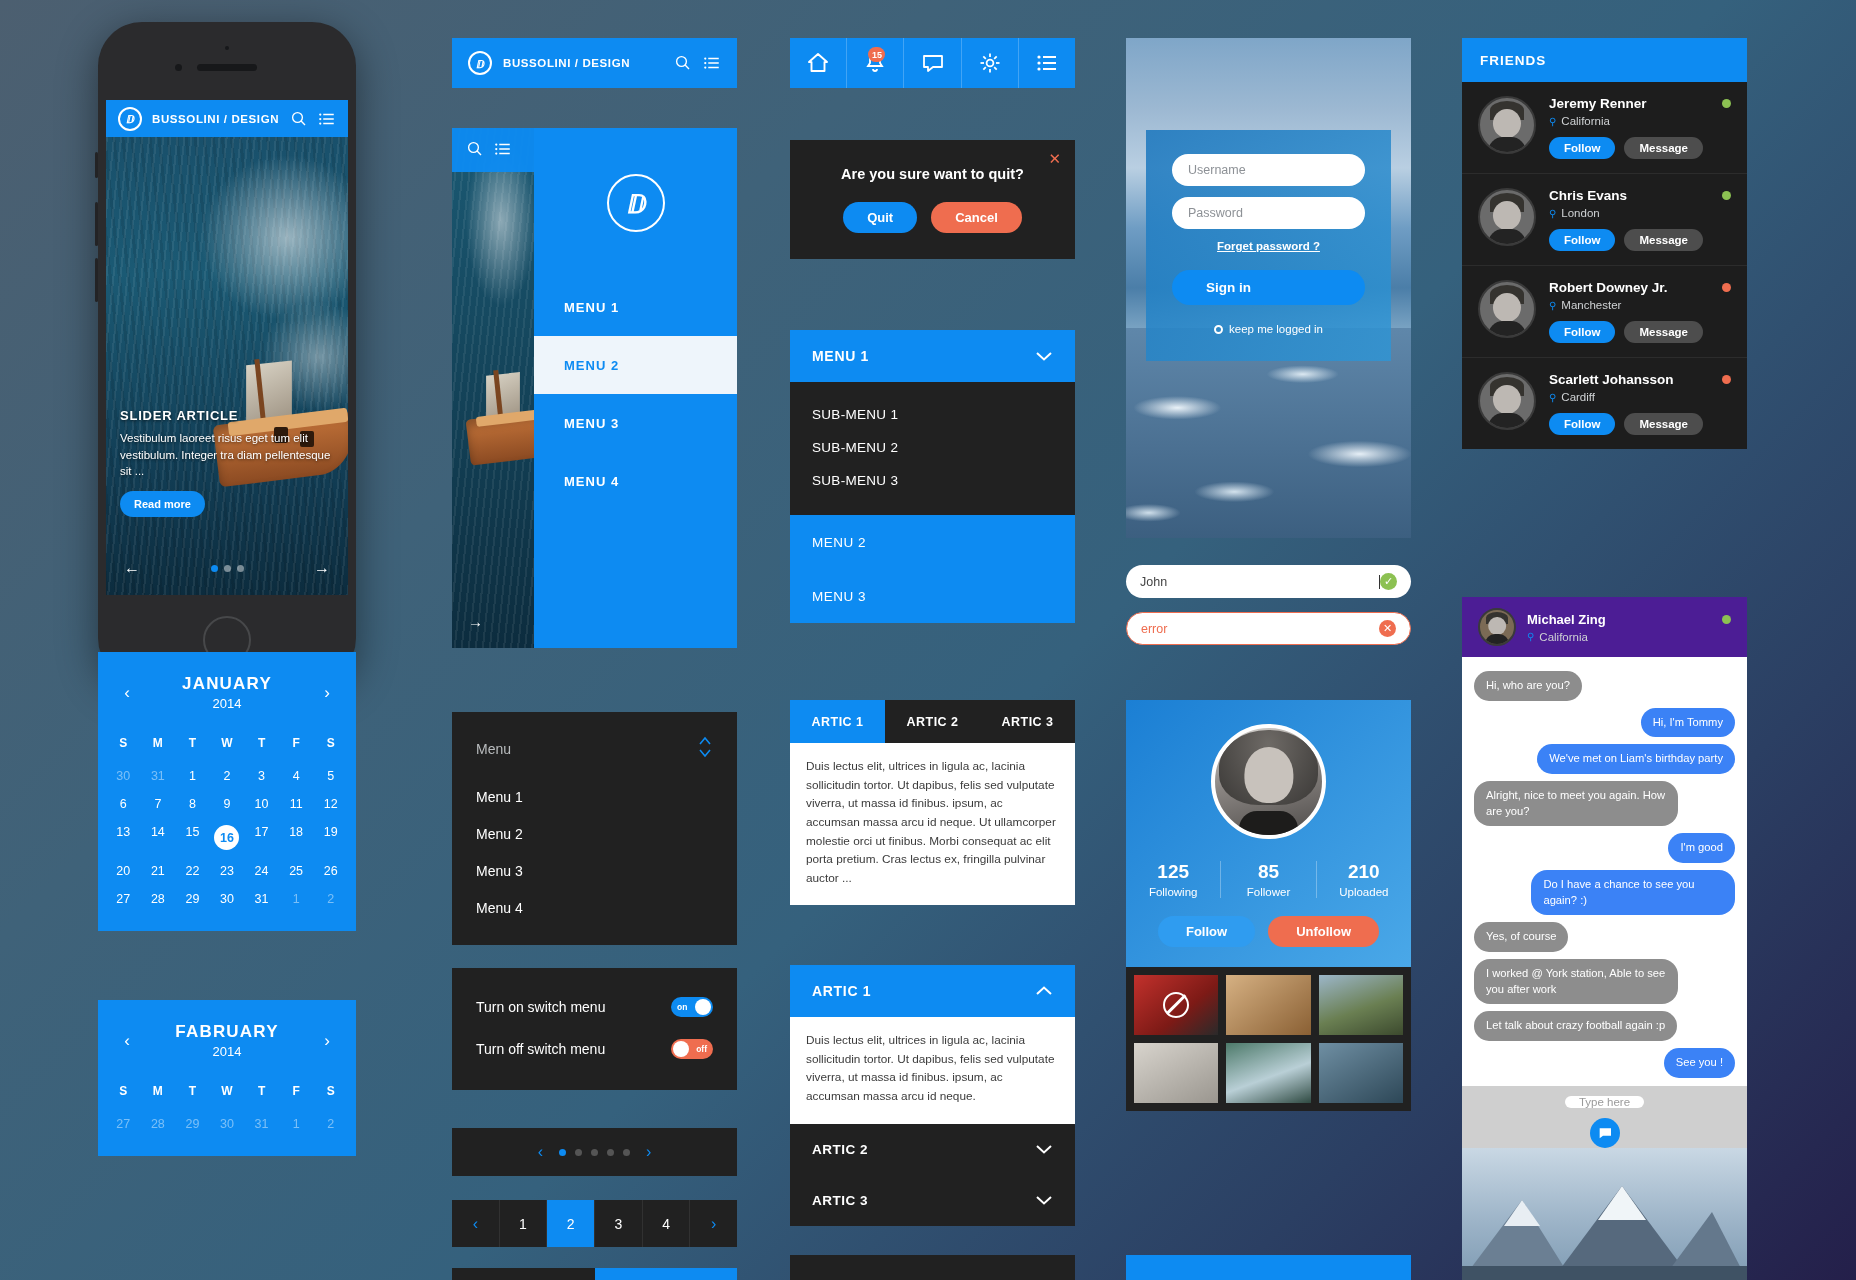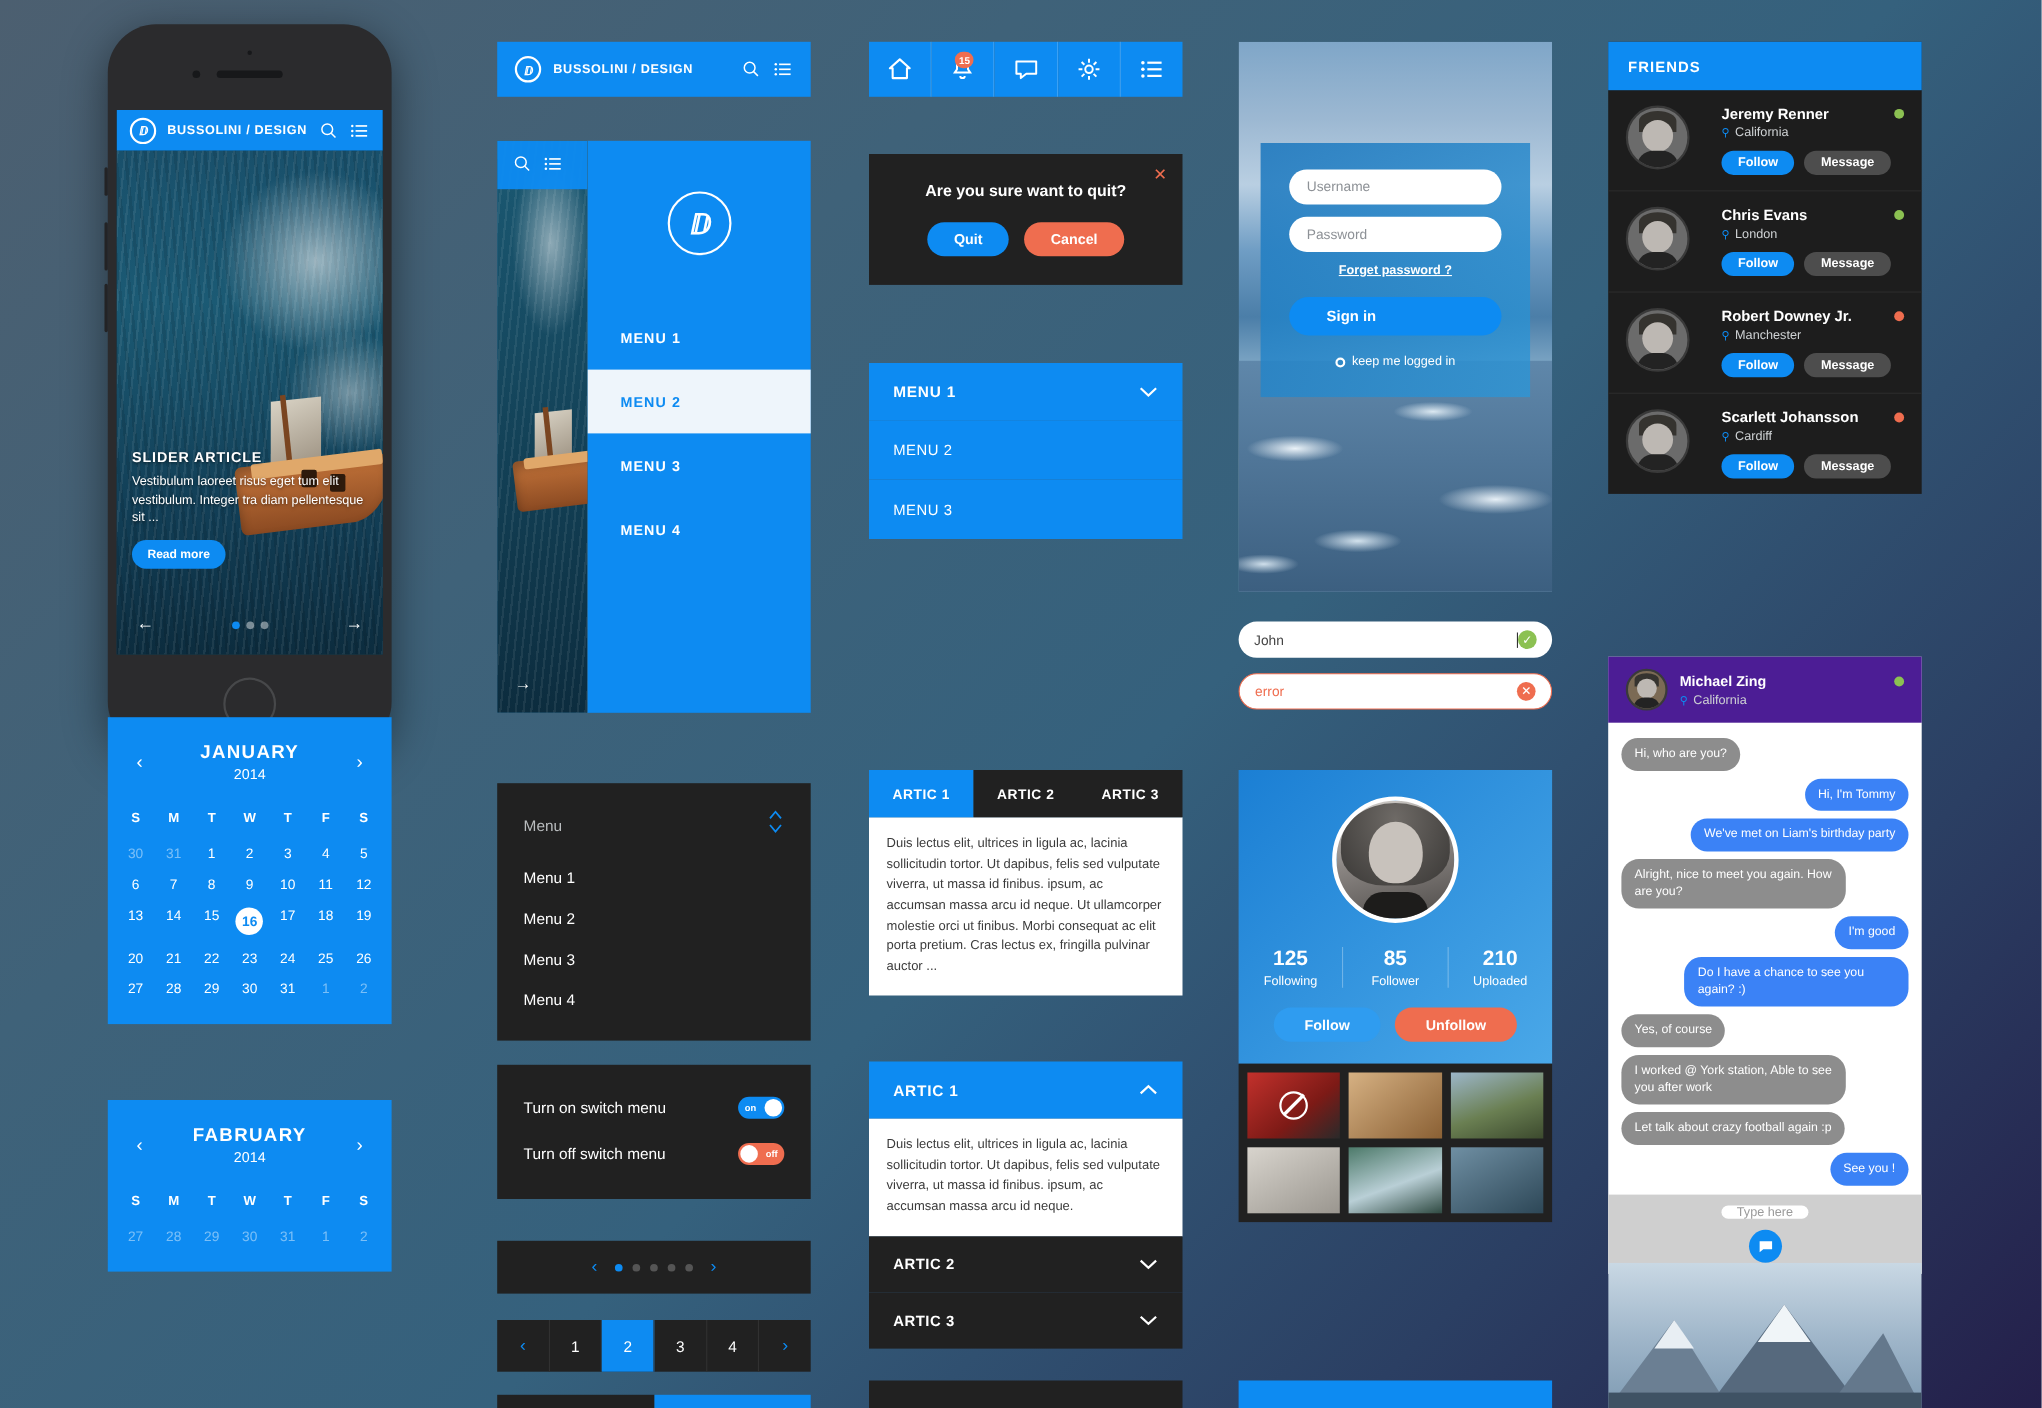--- a/index.html
+++ b/index.html
@@ -262,21 +262,21 @@
   .fr-row { display: flex; gap: 13px; padding: 14px 16px; border-bottom: 1px solid #2c2c2c; }
   .fr-row:last-child { border-bottom: none; }
   .fr-av { width: 58px; height: 58px; border-radius: 50%; flex: none; overflow: hidden;
     position: relative; background: #6b6b6b; border: 2px solid #3a3a3a; }
   .fr-av-face { position: absolute; left: 50%; top: 20%; transform: translateX(-50%);
     width: 52%; height: 54%; border-radius: 50%; background: #bdb8b3; }
   .fr-av-hair { position: absolute; left: 18%; top: 6%; width: 64%; height: 34%;
     border-radius: 50% 50% 0 0; background: #35332f; }
   .fr-av-body { position: absolute; left: 14%; bottom: 0; width: 72%; height: 28%;
     background: #232323; border-radius: 16px 16px 0 0; }
-  .fr-info { flex: 1; min-width: 0; margin-left: 16px; }
+  .fr-info { flex: 1; min-width: 0; }
   .fr-name-row { display: flex; align-items: center; justify-content: space-between; }
   .fr-name { color: #fff; font-size: 13.5px; font-weight: bold; }
   .status-dot { width: 9px; height: 9px; border-radius: 50%; flex: none; }
   .fr-loc { display: flex; align-items: center; gap: 5px; margin-top: 4px; }
   .pin { color: #0d8bf2; font-size: 10px; }
   .fr-loc-t { color: #cfd2d4; font-size: 11.5px; }
   .fr-acts { display: flex; gap: 9px; margin-top: 10px; }
   .fr-btn { padding: 5px 15px; border-radius: 999px; font-size: 11.5px; font-weight: bold; color: #fff; }
   .fr-btn.follow { background: #0d8bf2; }
   .fr-btn.message { background: #4d4d4d; }
@@ -623,20 +623,25 @@
     </div>
   </div>
 
   <div class="acc1">
     <div class="acc-h-blue">
       <span>MENU 1</span>
       <svg width="18" height="12" viewBox="0 0 18 12">
         <polyline points="2,3 9,9.5 16,3" fill="none" stroke="#fff" stroke-width="2"></polyline>
       </svg>
     </div>
+    <div class="acc-body-dark" id="acc-subitems">
+        <div class="acc-sub">SUB-MENU 1</div>
+        <div class="acc-sub">SUB-MENU 2</div>
+        <div class="acc-sub">SUB-MENU 3</div>
+      </div>
     <div id="acc-others">
         <div class="acc-blue-item">MENU 2</div>
         <div class="acc-blue-item">MENU 3</div>
       </div>
   </div>
 
   <div class="tabs">
     <div class="tab-row" id="tab-row">
         <div class="tab on">ARTIC 1</div>
         <div class="tab">ARTIC 2</div>

